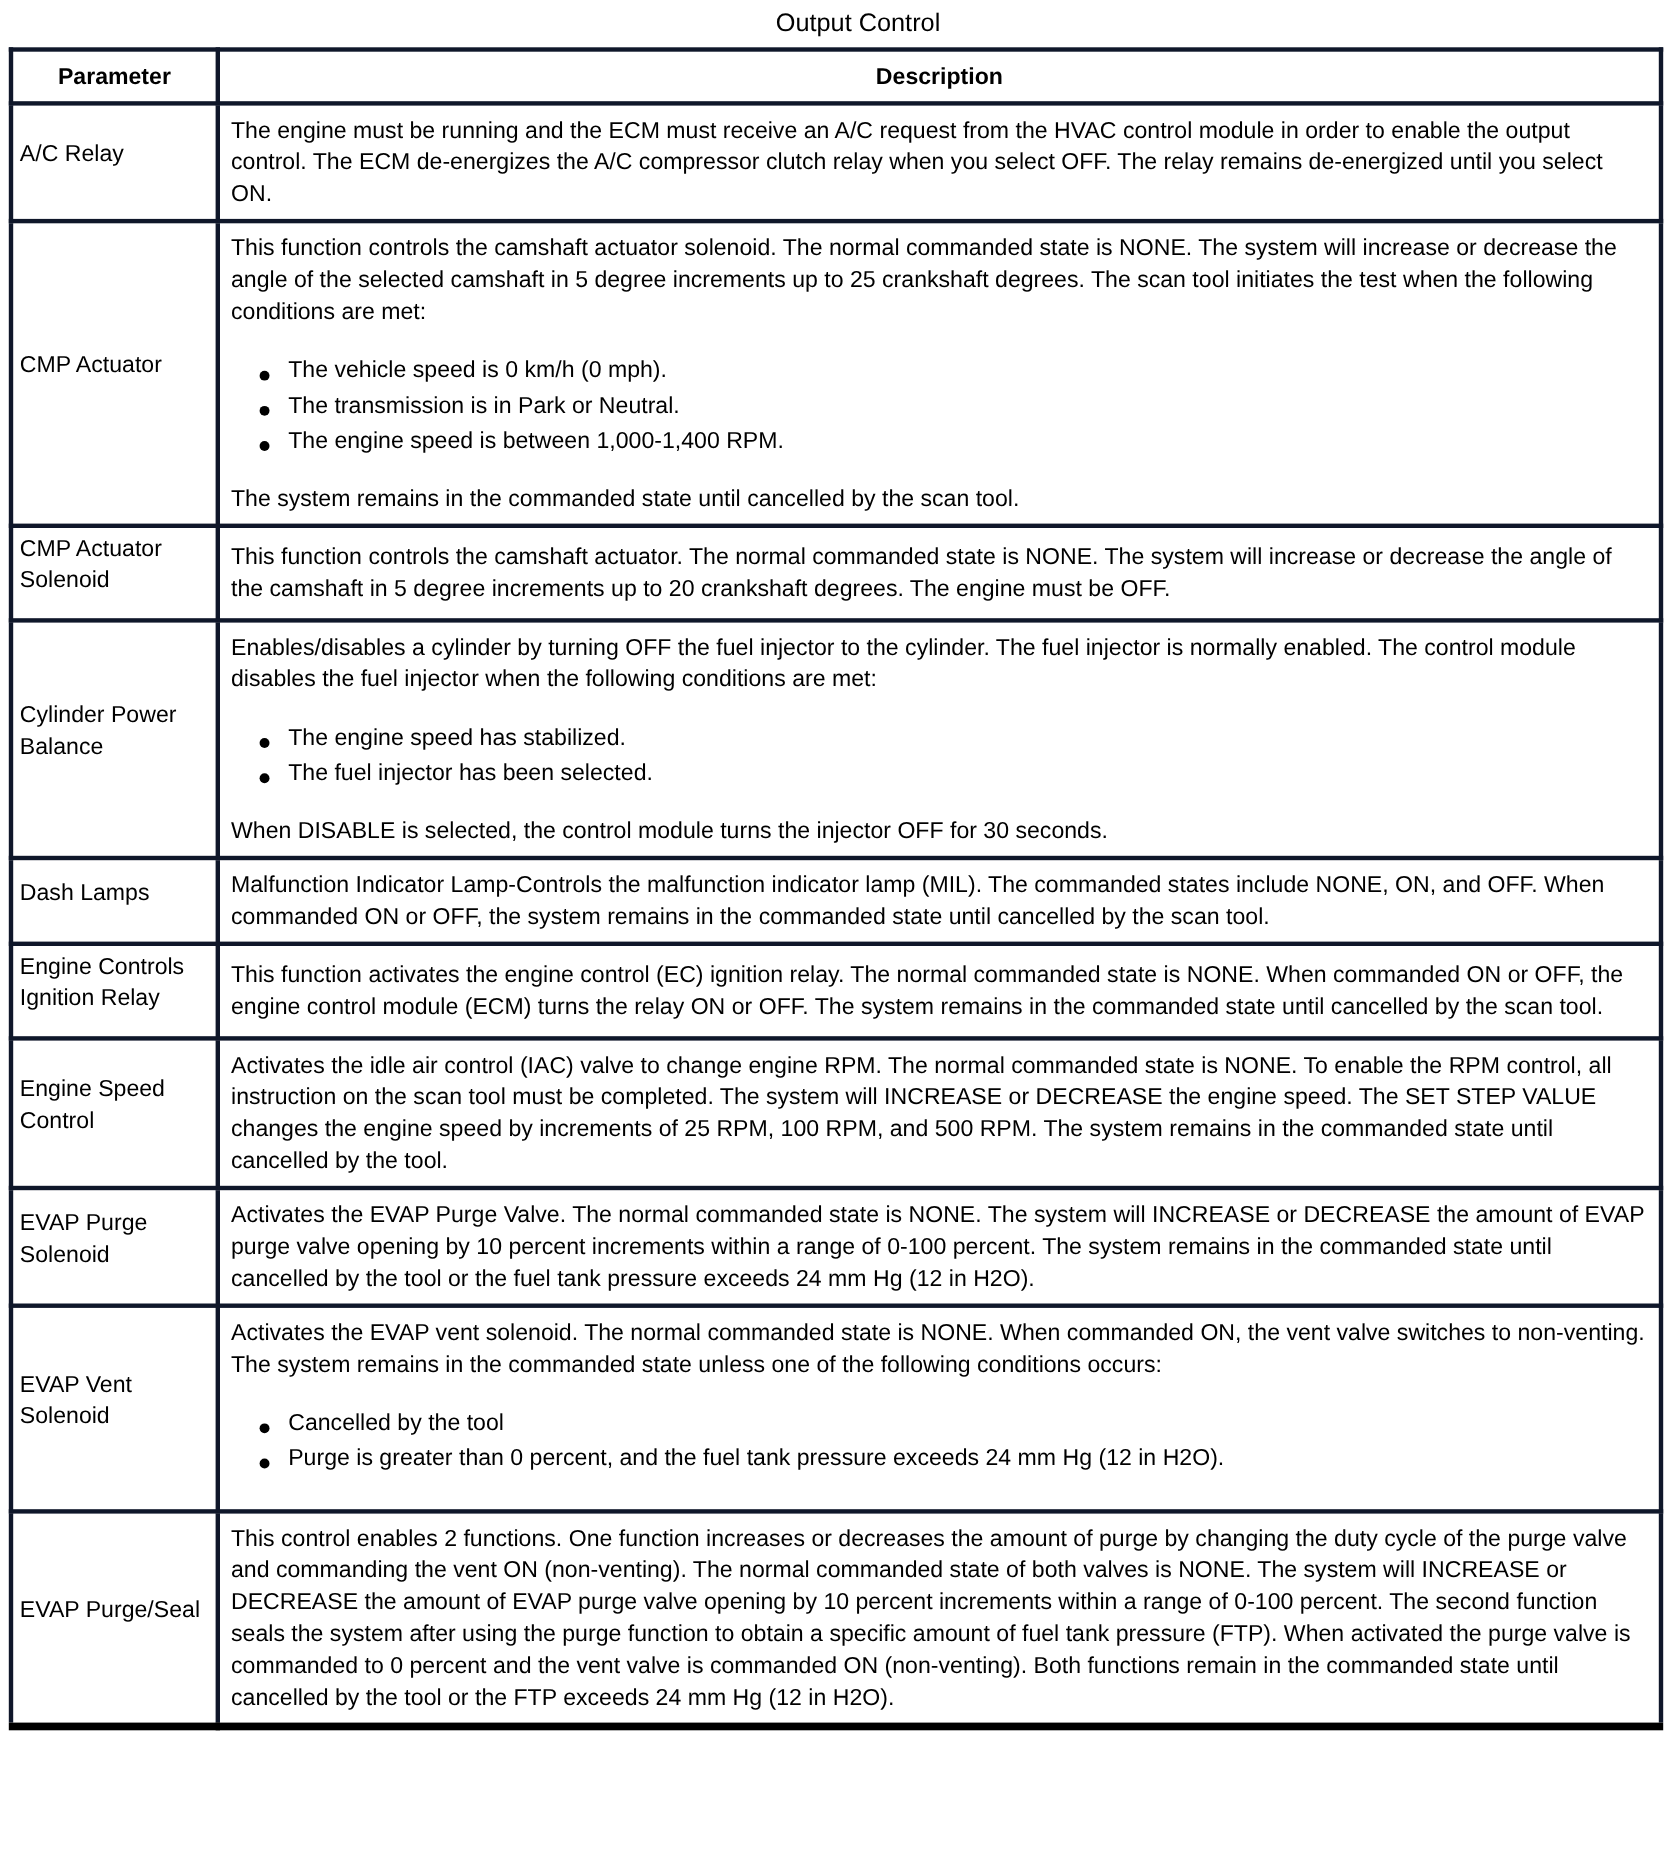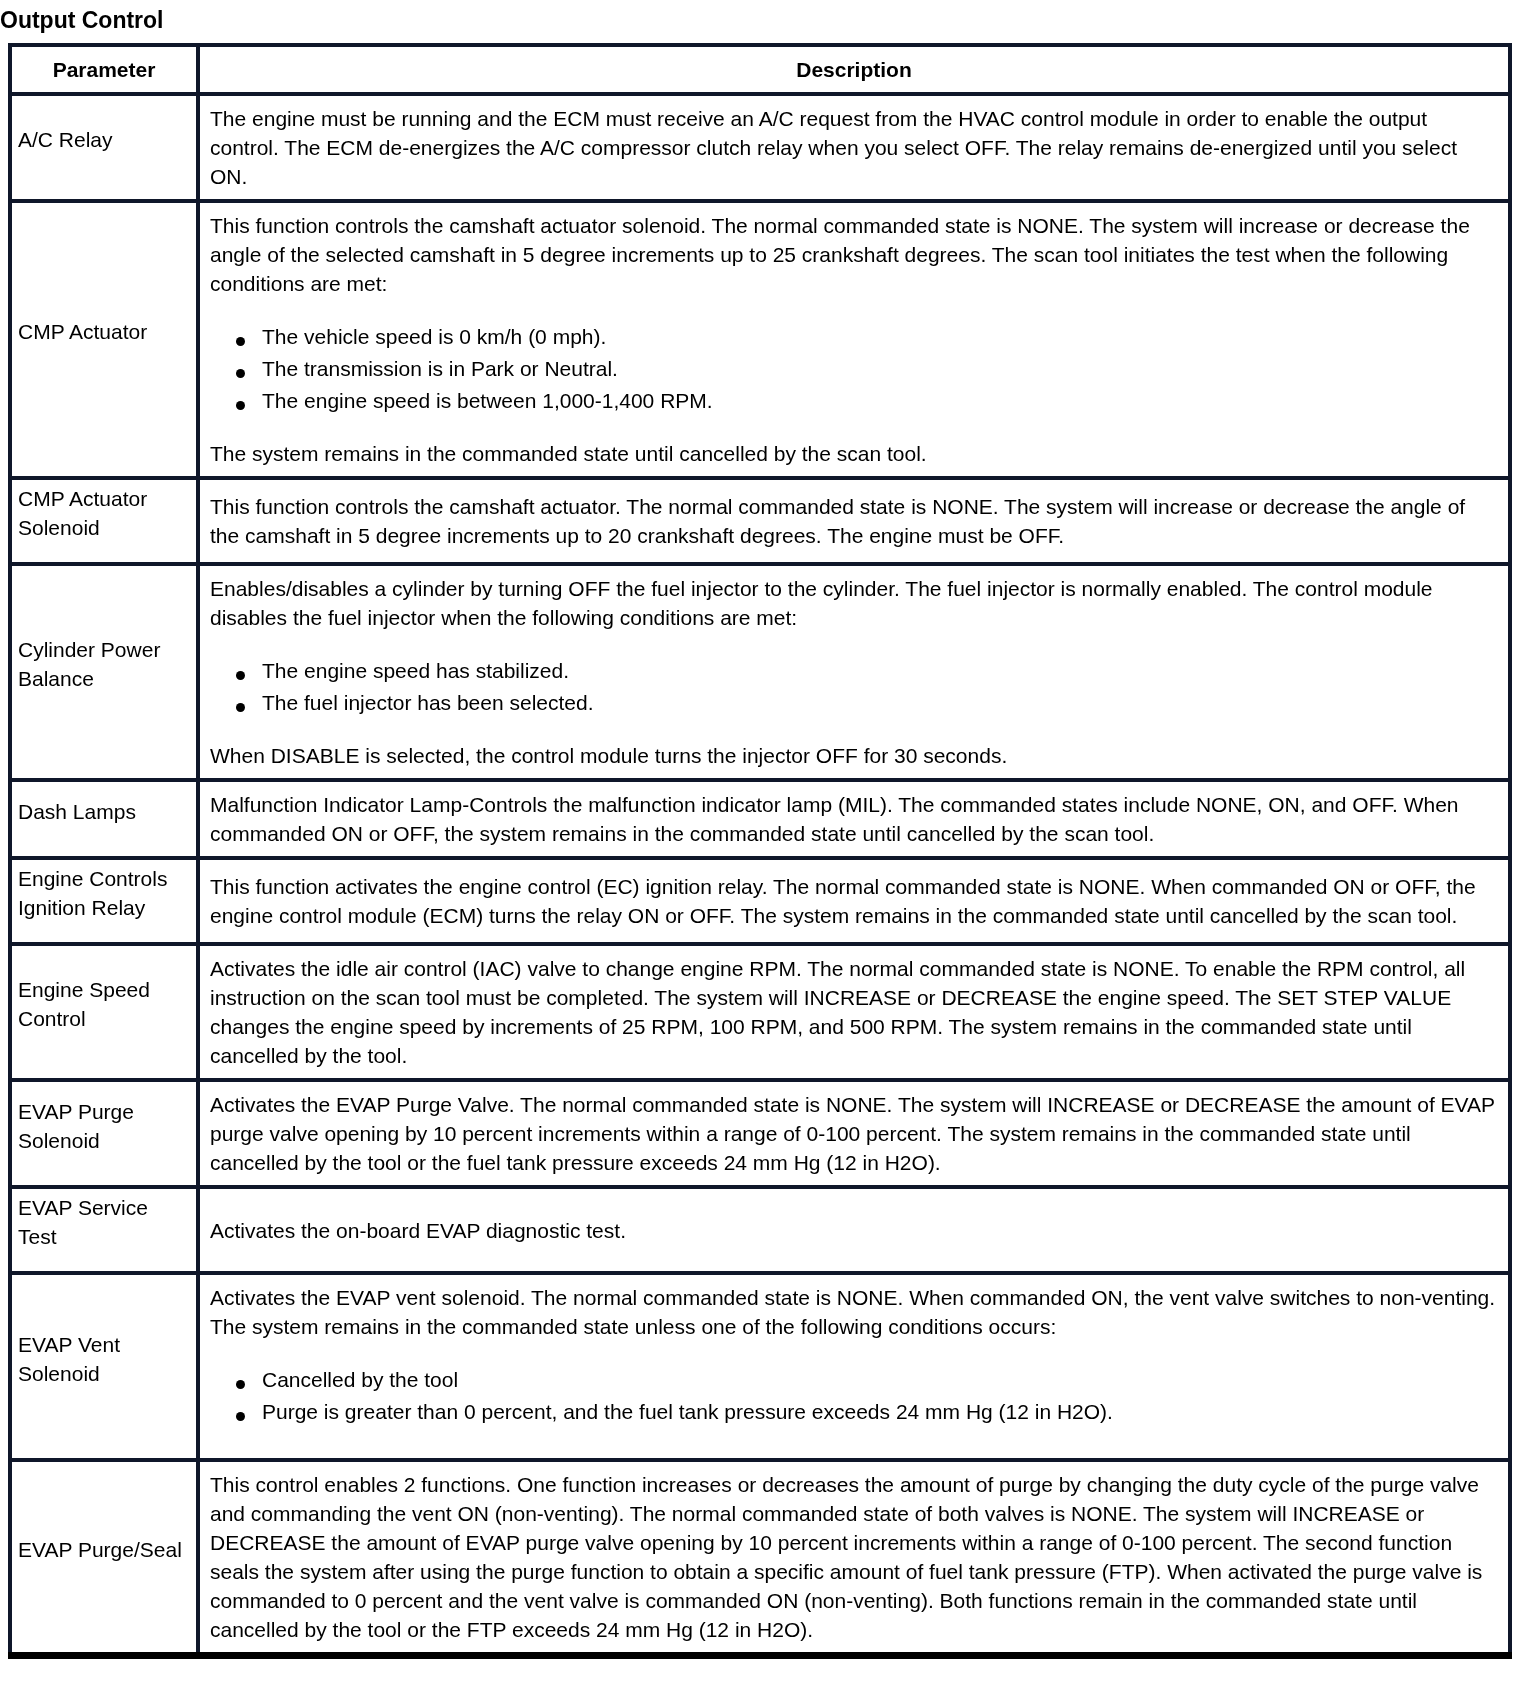--- a/index.html
+++ b/index.html
@@ -6,26 +6,27 @@
     margin: 0;
     padding: 0;
     background: #ffffff;
     color: #000000;
     width: 1520px;
     height: 1686px;
     overflow: hidden;
     font-family: "Liberation Sans", sans-serif;
   }
   .page-title {
-    font-weight: bold;
+    font-weight: normal;
     font-size: 23px;
     line-height: 28px;
-    text-align: left;
+    text-align: center;
     padding-top: 6px;
     margin-bottom: 9px;
+    padding-left: 40px;
   }
   table.output-table {
     border-collapse: collapse;
     table-layout: fixed;
     width: 1504px;
     margin-left: 8px;
     border: 4px solid #000000;
     border-bottom-width: 7px;
   }
   col.param-col { width: 188px; }
@@ -150,26 +151,20 @@
           <p class="desc-par">Activates the idle air control (IAC) valve to change engine RPM. The normal commanded state is NONE. To enable the RPM control, all instruction on the scan tool must be completed. The system will INCREASE or DECREASE the engine speed. The SET STEP VALUE changes the engine speed by increments of 25 RPM, 100 RPM, and 500 RPM. The system remains in the commanded state until cancelled by the tool.</p>
         </td>
       </tr>
       <tr>
         <td class="param-cell">EVAP Purge Solenoid</td>
         <td class="desc-cell">
           <p class="desc-par">Activates the EVAP Purge Valve. The normal commanded state is NONE. The system will INCREASE or DECREASE the amount of EVAP purge valve opening by 10 percent increments within a range of 0-100 percent. The system remains in the commanded state until cancelled by the tool or the fuel tank pressure exceeds 24 mm Hg (12 in H2O).</p>
         </td>
       </tr>
       <tr>
-        <td class="param-cell">EVAP Service Test</td>
-        <td class="desc-cell">
-          <p class="desc-par">Activates the on-board EVAP diagnostic test.</p>
-        </td>
-      </tr>
-      <tr>
         <td class="param-cell">EVAP Vent Solenoid</td>
         <td class="desc-cell">
           <p class="desc-par">Activates the EVAP vent solenoid. The normal commanded state is NONE. When commanded ON, the vent valve switches to non-venting. The system remains in the commanded state unless one of the following conditions occurs:</p>
           <ul class="bullet-list">
             <li class="bullet-item">
               <span class="bullet-dot"></span>
               <span class="bullet-text">Cancelled by the tool</span>
             </li>
             <li class="bullet-item">
               <span class="bullet-dot"></span>

